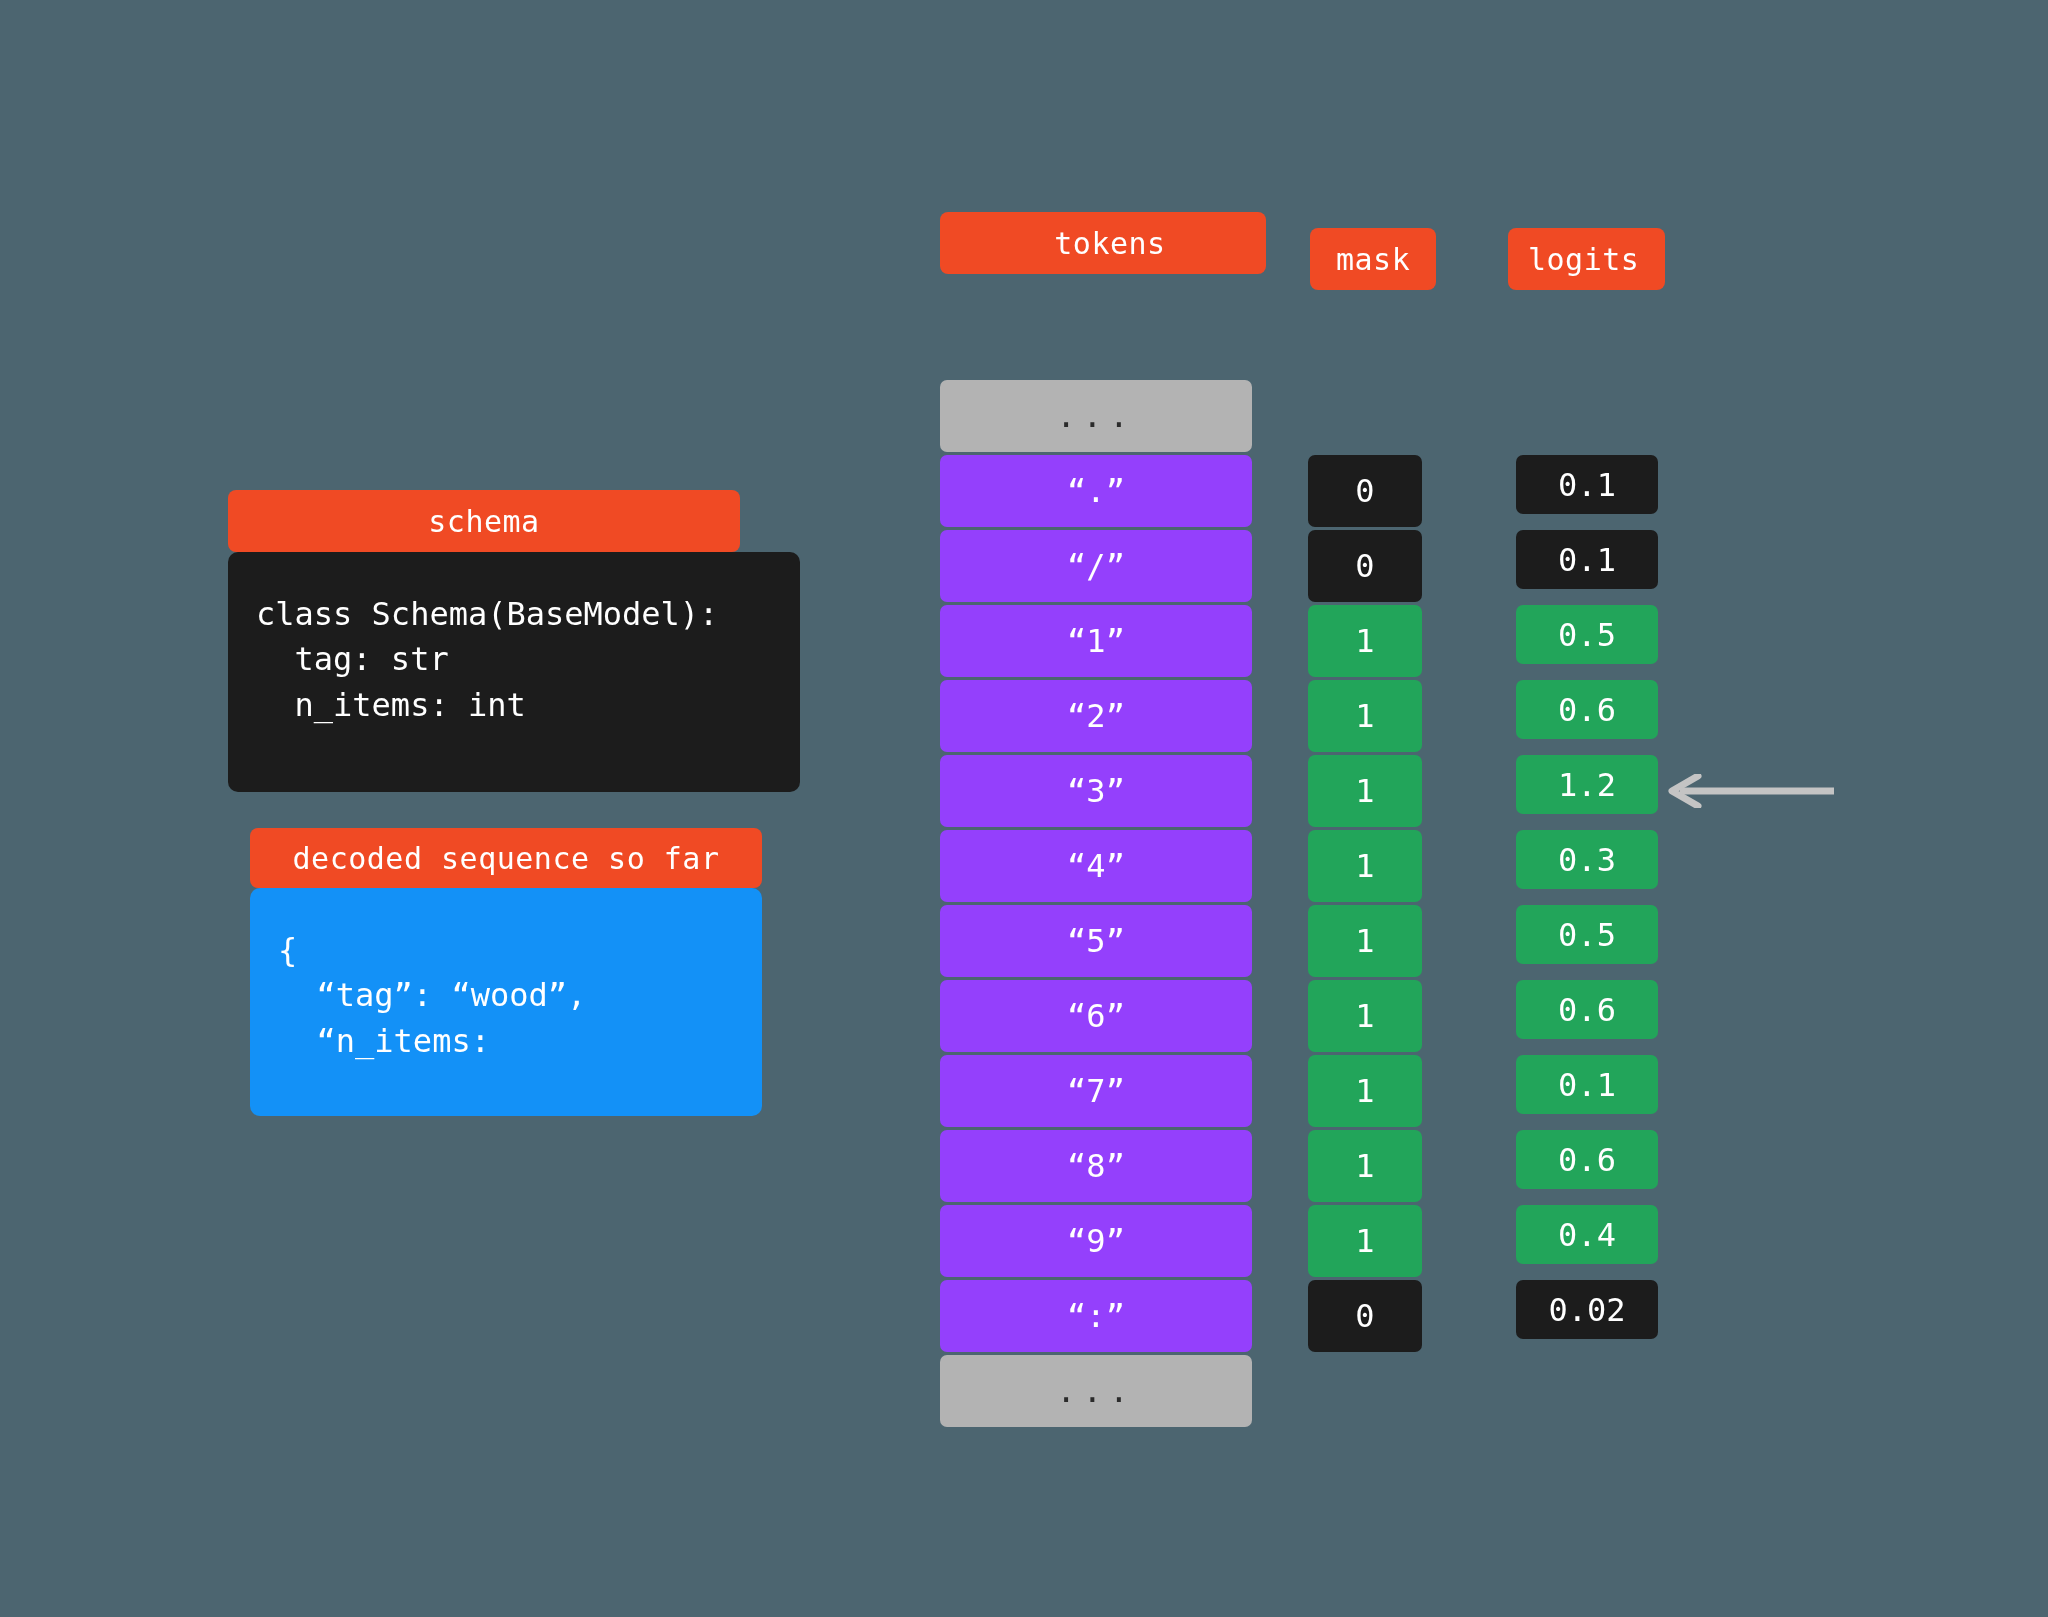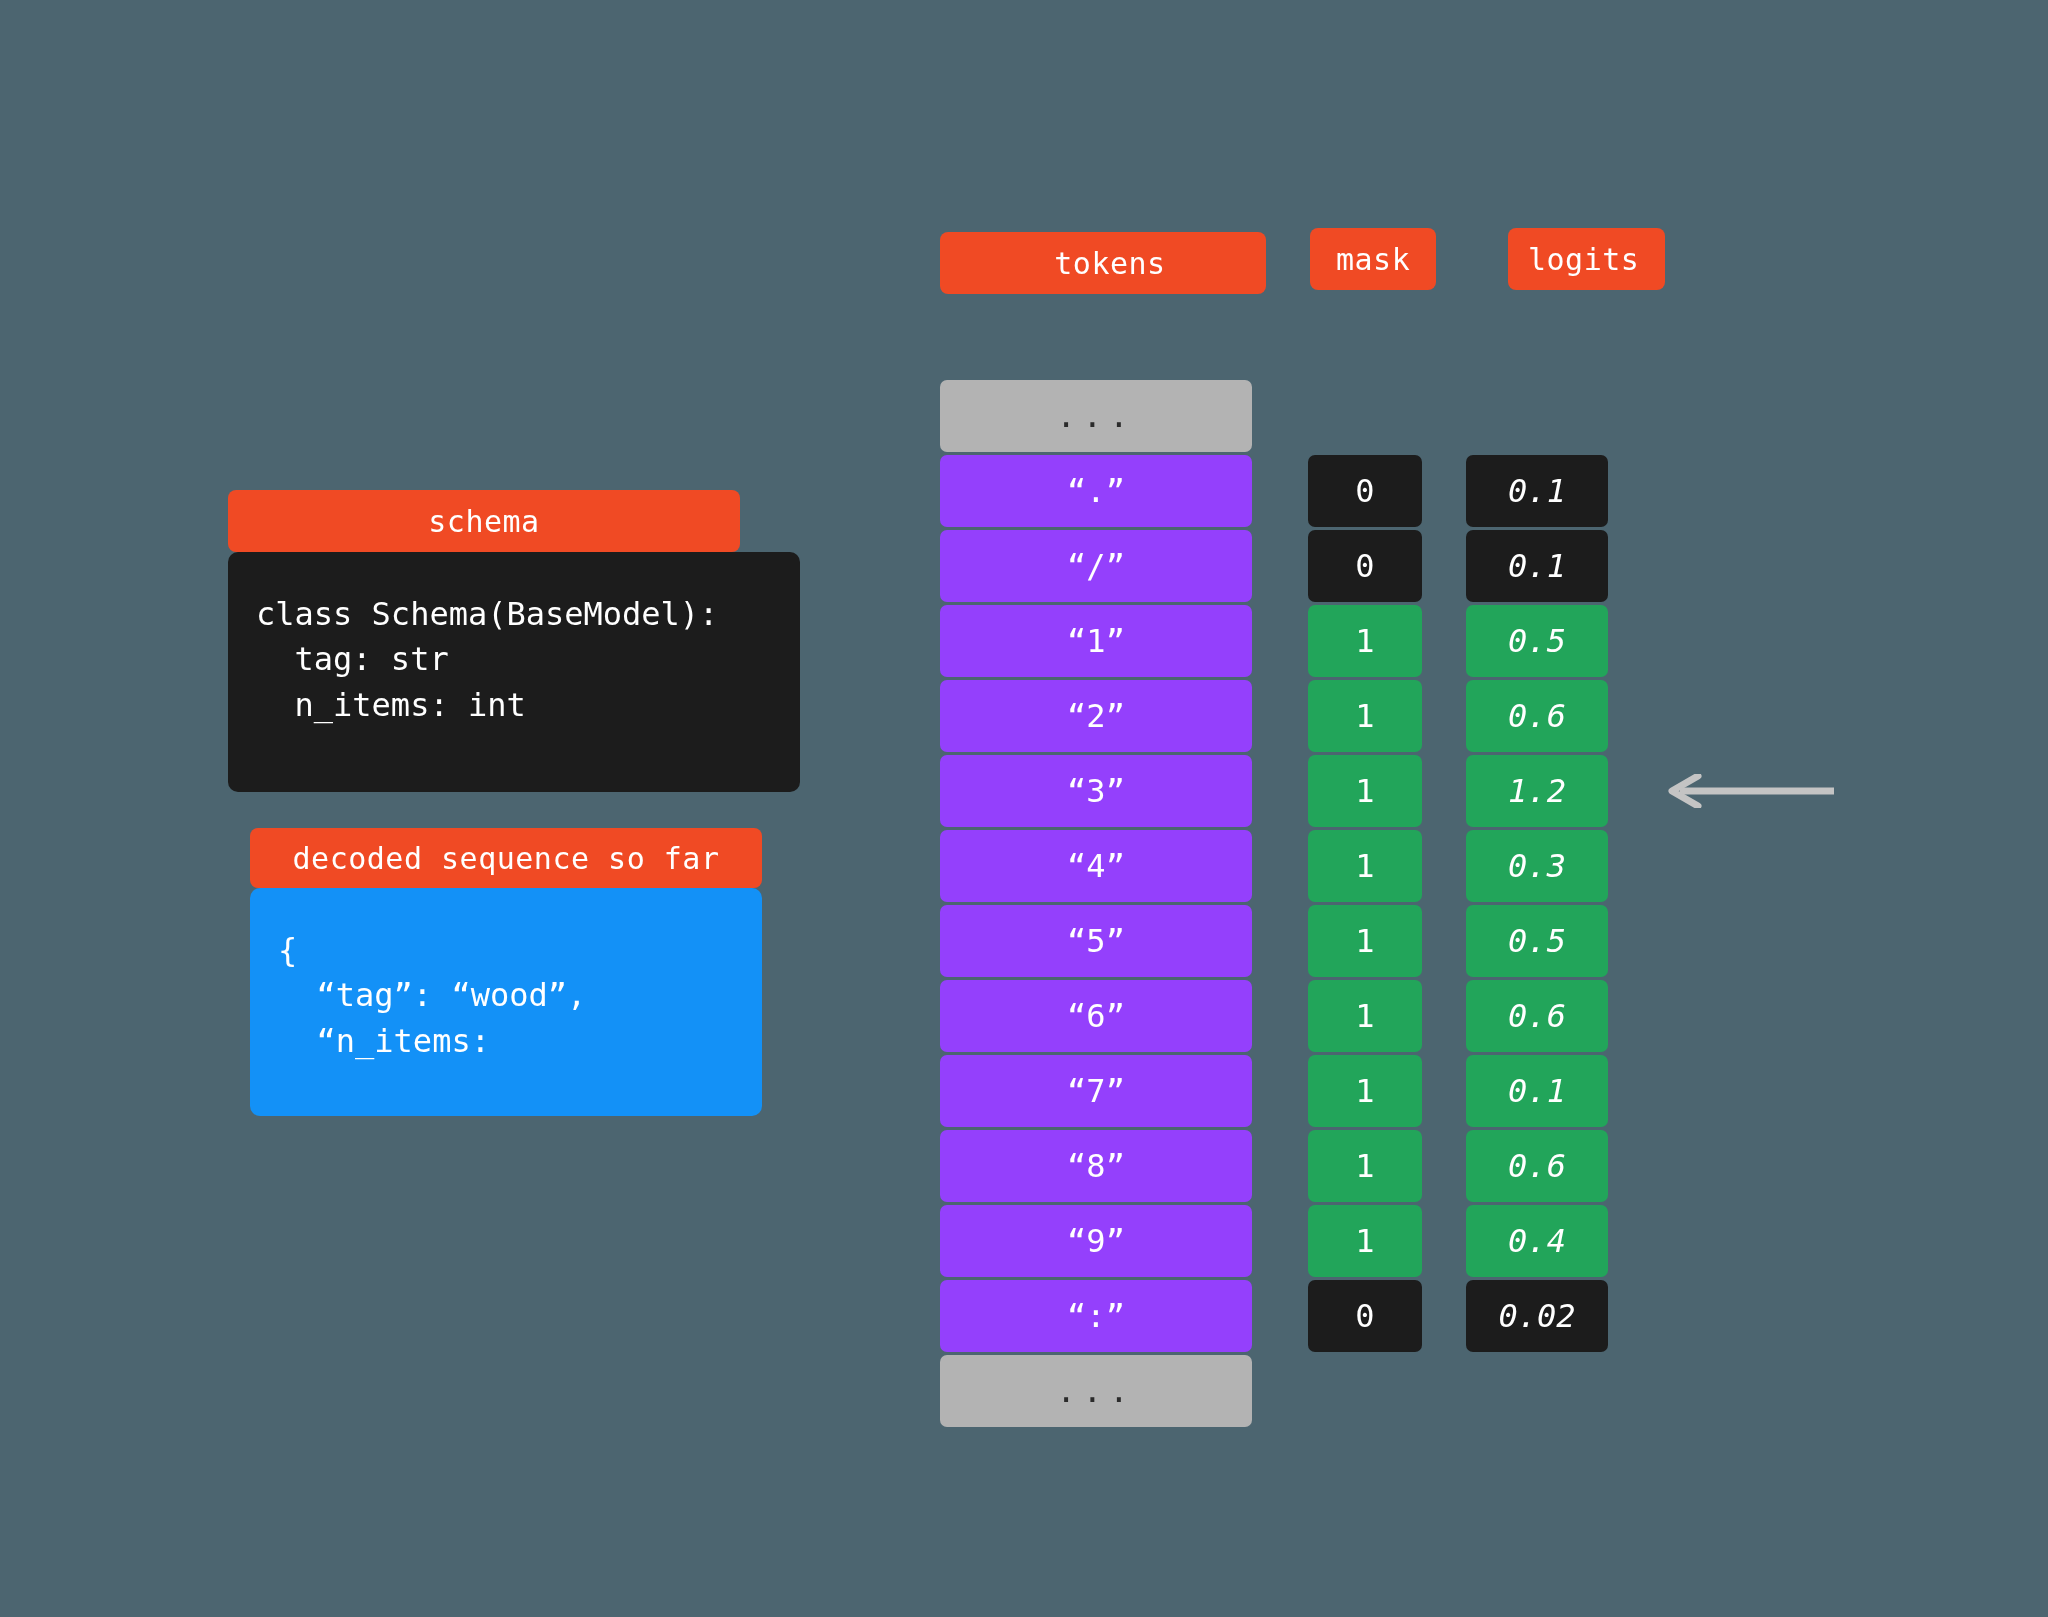--- a/index.html
+++ b/index.html
@@ -54,38 +54,38 @@
   #matrix {
     position: absolute;
     left: 0; top: 0;
     width: 2048px; height: 1617px;
   }
   .col-header {
     position: absolute;
     height: 62px;
     padding: 0 26px;
   }
-  #hdr-tokens { left: 940px; top: 232px; width: 260px; padding-left: 40px; }
+  #hdr-tokens { left: 940px; top: 212px; width: 260px; padding-left: 40px; }
   #hdr-mask   { left: 1310px; top: 228px; text-align: center; }
   #hdr-logits { left: 1508px; top: 228px; padding-left: 20px; }
 
   .cell {
     position: absolute;
     display: flex;
     align-items: center;
     justify-content: center;
     color: #ffffff;
     border-radius: 7px;
     font-size: 32px;
     box-sizing: border-box;
   }
   .cell-token   { left: 940px;  width: 312px; height: 72px; background: #9440fc; }
   .cell-ellipsis{ left: 940px;  width: 312px; height: 72px; background: #b3b3b3; color: #2b2b2b; letter-spacing: 7px; }
   .cell-mask    { left: 1308px; width: 114px; height: 72px; }
-  .cell-logit   { left: 1466px; width: 142px; height: 72px; font-style: italic; }
+  .cell-logit   { left: 1516px; width: 142px; height: 59px; }
   .on     { background: #22a55a; }
   .off    { background: #1c1c1c; }
 
   
   #arrow-pointer {
     position: absolute;
     left: 1658px;
     top: 756px;
     width: 180px;
     height: 34px;

